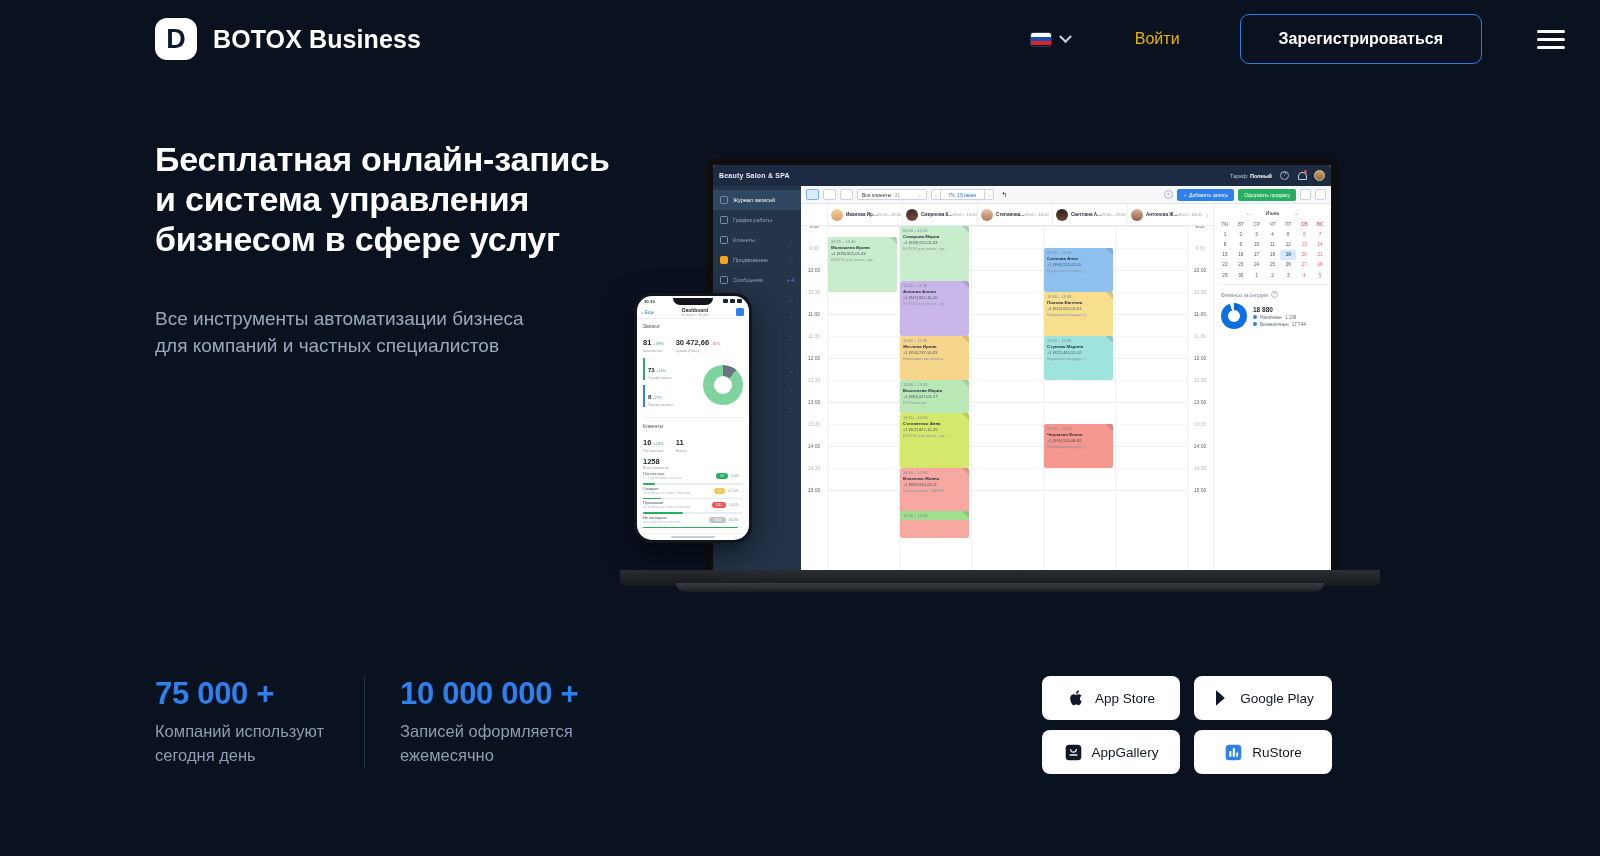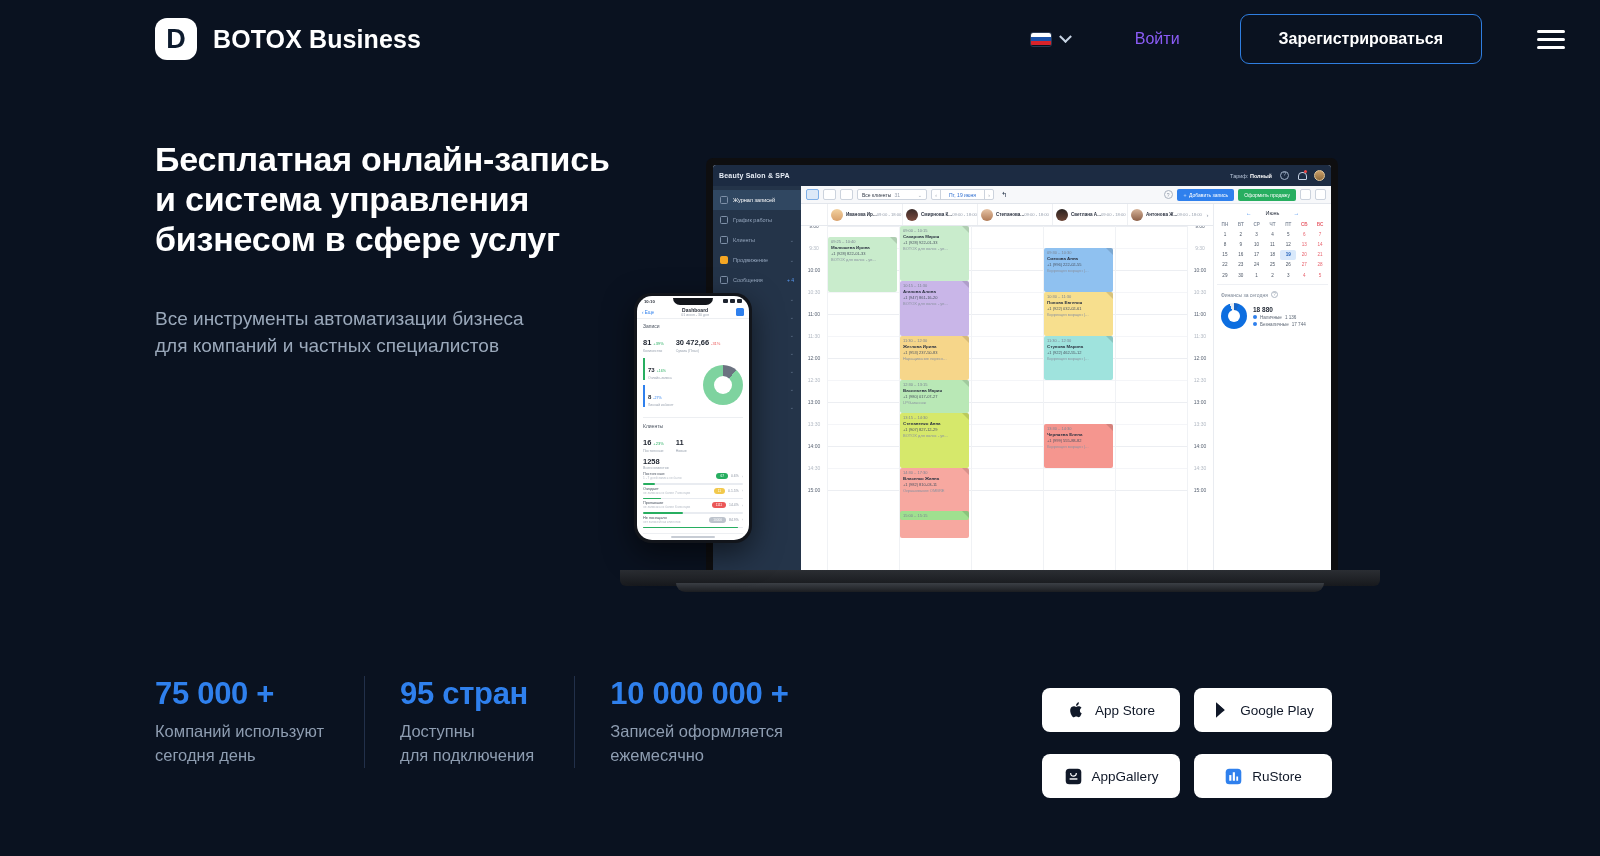--- a/index.html
+++ b/index.html
@@ -40,21 +40,21 @@
   }
   .flag i { display: block; height: 33.33%; width: 100%; }
   .flag .w { background: #ffffff; }
   .flag .b { background: #1b52a8; }
   .flag .r { background: #d8232a; }
   .chev {
     width: 9px; height: 9px; border-right: 2px solid #c7d3e3; border-bottom: 2px solid #c7d3e3;
     transform: rotate(45deg) translate(-2px,-2px);
   }
   .login-link {
-    color: #8b5cf6; font-size: 16px; margin-left: 55px; cursor: pointer; white-space: nowrap;
+    color: #eab308; font-size: 16px; margin-left: 55px; cursor: pointer; white-space: nowrap;
   }
   .register-btn {
     margin-left: 60px;
     border: 1.5px solid #2f7ee0; border-radius: 9px;
     color: #ffffff; font-size: 16px; font-weight: bold;
     padding: 15px 38px; background: transparent; cursor: pointer; white-space: nowrap;
   }
   .burger {
     margin-left: 55px; width: 28px; display: flex; flex-direction: column; gap: 5px; cursor: pointer;
   }
@@ -286,21 +286,21 @@
   .ph-home { position:absolute; left:50%; transform:translateX(-50%); bottom:2px; width:44px; height:2px; background:#c7ccd4; border-radius:2px; }
 
   
   .stats { position: absolute; left: 155px; top: 676px; display: flex; justify-content: center; }
   .stat { padding-right: 40px; }
   .stat + .stat { border-left: 1px solid #22304a; padding-left: 35px; }
   .stat-num { color: #2f80ed; font-size: 31px; font-weight: bold; letter-spacing: -0.3px; white-space: nowrap; }
   .stat-txt { color: #8e9db1; font-size: 16.5px; line-height: 1.45; margin-top: 8px; }
 
   .stores { position: absolute; left: 1042px; top: 676px; display: grid;
-    grid-template-columns: 138px 138px; gap: 22px 14px; margin-top: 12px; }
+    grid-template-columns: 138px 138px; gap: 10px 14px; }
   .store {
     height: 44px; background: #ffffff; border-radius: 8px;
     display: flex; align-items: center; justify-content: center; gap: 9px;
     color: #101828; font-size: 13.5px; cursor: pointer;
   }
   .store-ic { width: 19px; height: 19px; display:flex; align-items:center; justify-content:center; }
 </style>
 </head>
 <body>
 
@@ -827,26 +827,20 @@
   </div>
 
   <div class="stats">
     <div class="stat">
       <div class="stat-num">75 000 +</div>
       <div class="stat-txt">
         <span>Компаний используют</span><br><span>сегодня день</span>
       </div>
     </div>
     <div class="stat">
-      <div class="stat-num">95 стран</div>
-      <div class="stat-txt">
-        <span>Доступны</span><br><span>для подключения</span>
-      </div>
-    </div>
-    <div class="stat">
       <div class="stat-num">10 000 000 +</div>
       <div class="stat-txt">
         <span>Записей оформляется</span><br><span>ежемесячно</span>
       </div>
     </div>
   </div>
 
   <div class="stores">
     <a class="store">
       <span class="store-ic">

